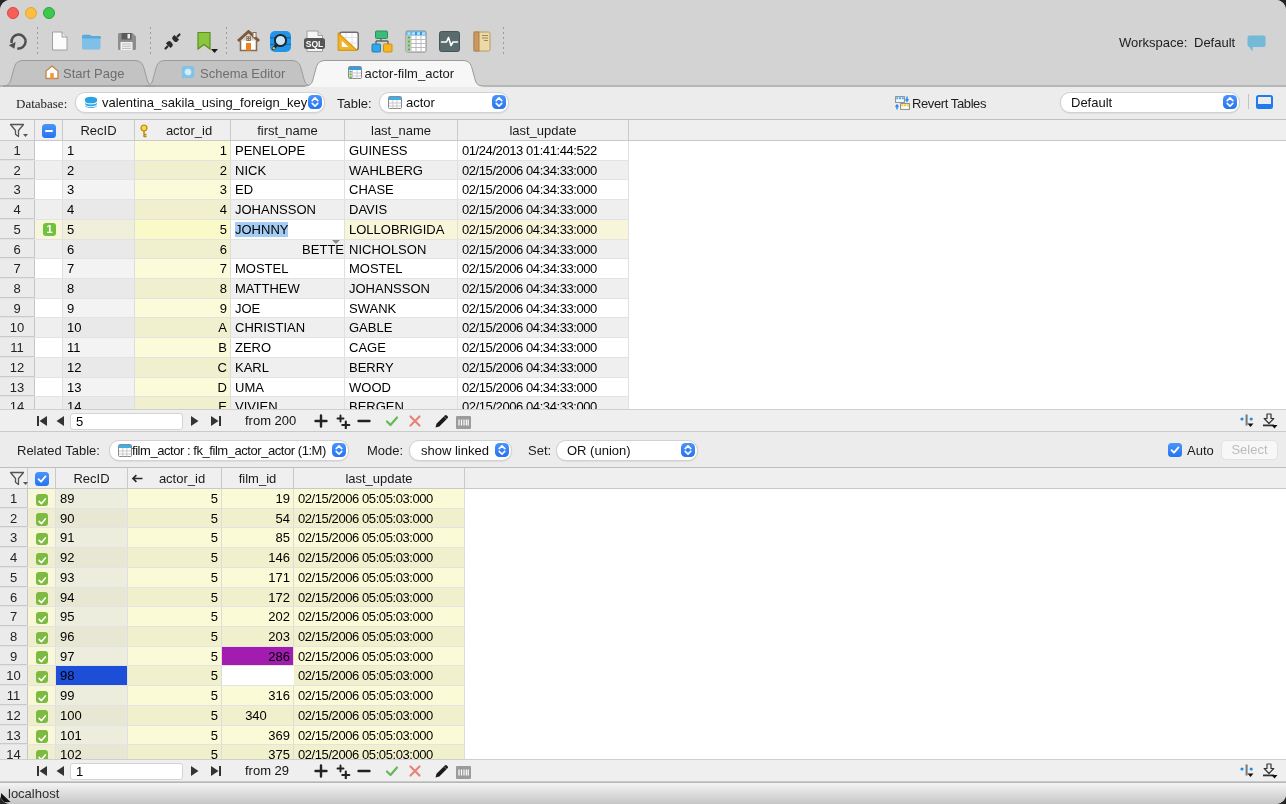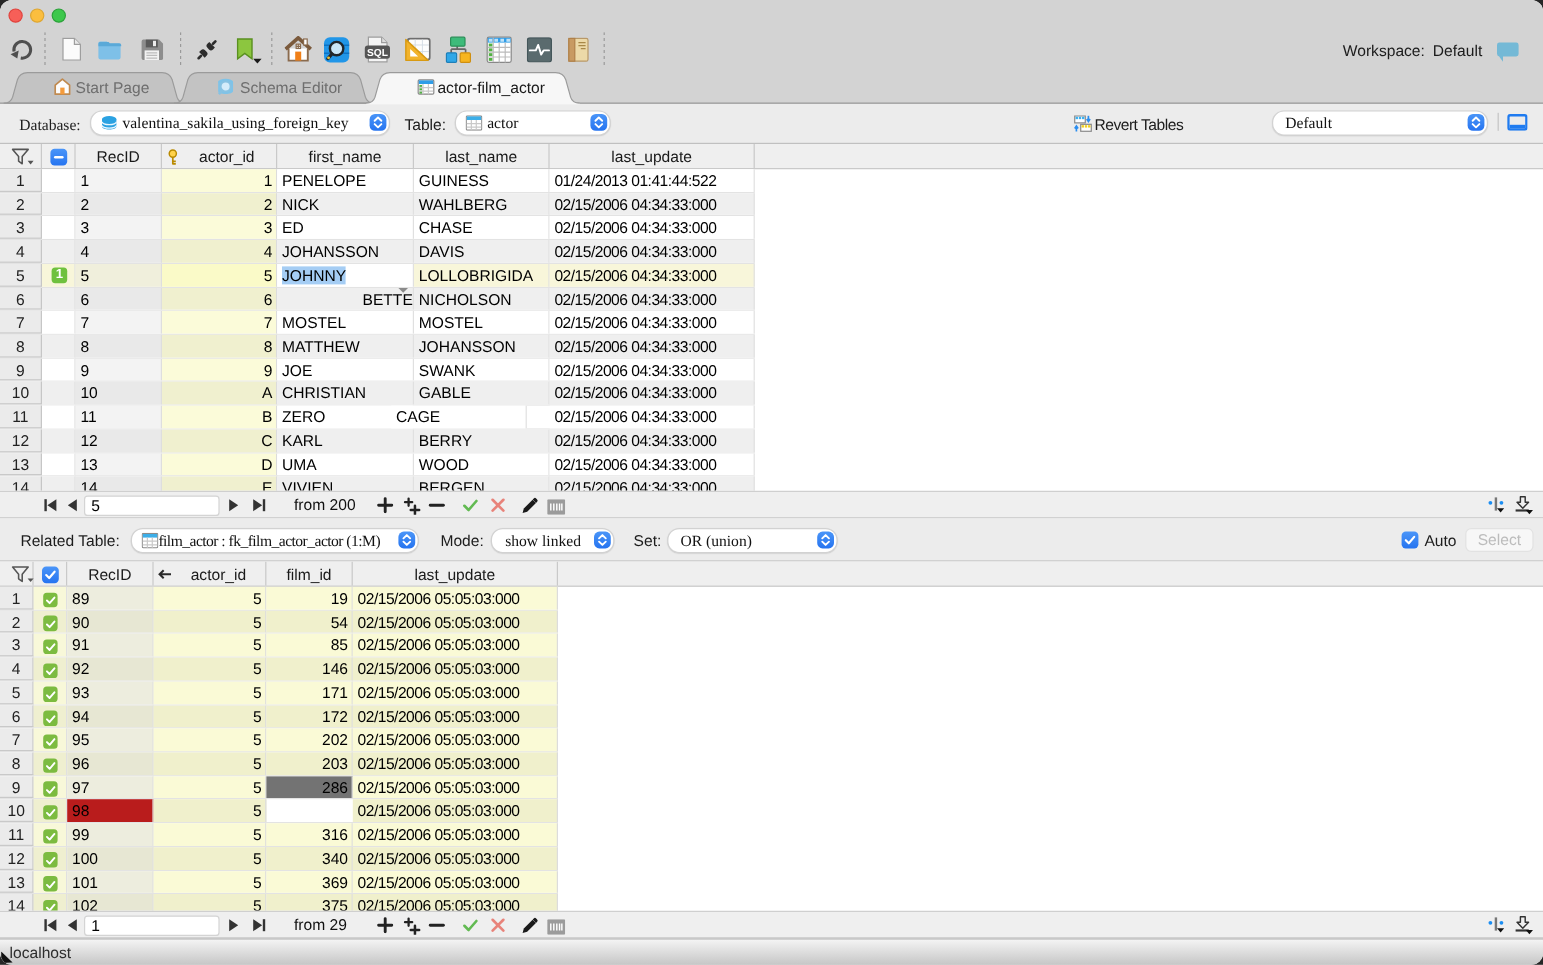--- a/index.html
+++ b/index.html
@@ -1,19 +1,19 @@
 <!DOCTYPE html>
 <html><head><meta charset="utf-8">
 <style>
 html,body{margin:0;padding:0;}
 body{width:1286px;height:804px;background:#262626;font-family:"Liberation Sans",sans-serif;-webkit-font-smoothing:antialiased;}
 #win{position:absolute;left:0;top:0;width:1286px;height:804px;border-radius:10px;overflow:hidden;background:#fff;}
 .abs{position:absolute;}
 .lbl{font-size:13px;color:#1c1c1c;}
-.pill{position:absolute;background:#fff;border:1px solid #d2d2d2;border-radius:10px;box-shadow:0 .5px 1px rgba(0,0,0,.12);font-family:Liberation Serif, serif;}
+.pill{position:absolute;background:#fff;border:1px solid #d2d2d2;border-radius:10px;box-shadow:0 .5px 1px rgba(0,0,0,.12);}
 .pill .txt{position:absolute;left:26px;top:0;font-size:13px;color:#111;line-height:17px;white-space:nowrap;}
 .stepper{position:absolute;right:2px;top:1.5px;width:14px;height:14px;border-radius:4.5px;background:linear-gradient(#4a95f8,#2674f0);}
 .hdrcell{position:absolute;top:0;height:100%;font-size:13px;color:#1a1a1a;text-align:center;line-height:21px;border-right:1px solid #c9c9c9;box-sizing:border-box;white-space:nowrap;overflow:hidden;}
 .rn{position:absolute;left:0;top:0;height:100%;background:#ebebeb;border-right:1px solid #c6c6c6;box-sizing:border-box;font-size:13px;color:#222;text-align:center;}
 .cell{position:absolute;top:0;height:100%;font-size:13px;color:#000;line-height:19.6px;box-sizing:border-box;white-space:nowrap;overflow:hidden;}
 .cl{padding-left:4px;text-align:left;}
 .cr{padding-right:3px;text-align:right;}
 </style></head><body>
 <div id="win">
 
@@ -320,21 +320,21 @@
 <div class="cell cl" style="left:231px;width:114px;background:#efefef;border-right:1px solid #e0e0e0;">CHRISTIAN</div>
 <div class="cell cl" style="left:345px;width:113px;background:#efefef;border-right:1px solid #e0e0e0;">GABLE</div>
 <div class="cell cl" style="left:458px;width:171px;background:#efefef;border-right:1px solid #e0e0e0;letter-spacing:-0.42px;">02/15/2006 04:34:33:000</div>
 </div>
 <div class="abs" style="left:0;top:218.2px;width:629px;height:19.72px;border-bottom:1px solid #e3e3e3;box-sizing:border-box;">
 <div class="rn" style="width:35px;line-height:19px;border-bottom:1px solid #c9c9c9;">11</div>
 <div class="cell" style="left:35px;width:28px;background:#ffffff;border-right:1px solid #e0e0e0;"></div>
 <div class="cell cl" style="left:63px;width:72px;background:#f3f3f3;border-right:1px solid #dedede;">11</div>
 <div class="cell cr" style="left:135px;width:96px;background:#fbfbd9;border-right:1px solid #dcdcdc;">B</div>
 <div class="cell cl" style="left:231px;width:114px;background:#ffffff;border-right:1px solid #e0e0e0;">ZERO</div>
-<div class="cell cl" style="left:326px;width:113px;background:#ffffff;border-right:1px solid #e0e0e0;">CAGE</div>
+<div class="cell cl" style="left:345px;width:113px;background:#ffffff;border-right:1px solid #e0e0e0;">CAGE</div>
 <div class="cell cl" style="left:458px;width:171px;background:#ffffff;border-right:1px solid #e0e0e0;letter-spacing:-0.42px;">02/15/2006 04:34:33:000</div>
 </div>
 <div class="abs" style="left:0;top:237.92px;width:629px;height:19.72px;border-bottom:1px solid #e3e3e3;box-sizing:border-box;">
 <div class="rn" style="width:35px;line-height:19px;border-bottom:1px solid #c9c9c9;">12</div>
 <div class="cell" style="left:35px;width:28px;background:#efefef;border-right:1px solid #e0e0e0;"></div>
 <div class="cell cl" style="left:63px;width:72px;background:#e9e9e9;border-right:1px solid #dedede;">12</div>
 <div class="cell cr" style="left:135px;width:96px;background:#f0f0cf;border-right:1px solid #dcdcdc;">C</div>
 <div class="cell cl" style="left:231px;width:114px;background:#efefef;border-right:1px solid #e0e0e0;">KARL</div>
 <div class="cell cl" style="left:345px;width:113px;background:#efefef;border-right:1px solid #e0e0e0;">BERRY</div>
 <div class="cell cl" style="left:458px;width:171px;background:#efefef;border-right:1px solid #e0e0e0;letter-spacing:-0.42px;">02/15/2006 04:34:33:000</div>
@@ -565,30 +565,30 @@
 <div class="cell cl" style="left:294px;width:171px;background:#f0f0cc;border-right:1px solid #dcdcdc;letter-spacing:-0.42px;">02/15/2006 05:05:03:000</div>
 </div>
 <div class="abs" style="left:0;top:178.76px;width:465px;height:19.72px;border-bottom:1px solid #e3e3e3;box-sizing:border-box;">
 <div class="rn" style="width:28px;line-height:19px;border-bottom:1px solid #c9c9c9;">9</div>
 <div class="cell" style="left:28px;width:28px;background:#f8f8d9;border-right:1px solid #e0e0e0;"></div>
 <div class="abs" style="left:35.5px;top:4.5px;width:12.5px;height:12.5px;border-radius:3px;background:#7cbb40;"><svg width="12.5" height="12.5" viewBox="0 0 14 14">
             <path d="M3.5 7.2 L6 9.7 L10.5 4.4" fill="none" stroke="#fff" stroke-width="1.8" stroke-linecap="round" stroke-linejoin="round"></path>
           </svg></div>
 <div class="cell cl" style="left:56px;width:72px;background:#ededde;border-right:1px solid #e0e0e0;">97</div>
 <div class="cell cr" style="left:128px;width:94px;background:#fafad6;border-right:1px solid #dcdcdc;">5</div>
-<div class="cell cr" style="left:222px;width:72px;background:#737373;border-right:1px solid #dcdcdc;">286</div>
+<div class="cell cr" style="left:222px;width:72px;background:#a21caf;border-right:1px solid #dcdcdc;">286</div>
 <div class="cell cl" style="left:294px;width:171px;background:#fafad6;border-right:1px solid #dcdcdc;letter-spacing:-0.42px;">02/15/2006 05:05:03:000</div>
 </div>
 <div class="abs" style="left:0;top:198.48px;width:465px;height:19.72px;border-bottom:1px solid #e3e3e3;box-sizing:border-box;">
 <div class="rn" style="width:28px;line-height:19px;border-bottom:1px solid #c9c9c9;">10</div>
 <div class="cell" style="left:28px;width:28px;background:#efefd0;border-right:1px solid #e0e0e0;"></div>
 <div class="abs" style="left:35.5px;top:4.5px;width:12.5px;height:12.5px;border-radius:3px;background:#7cbb40;"><svg width="12.5" height="12.5" viewBox="0 0 14 14">
             <path d="M3.5 7.2 L6 9.7 L10.5 4.4" fill="none" stroke="#fff" stroke-width="1.8" stroke-linecap="round" stroke-linejoin="round"></path>
           </svg></div>
-<div class="cell cl" style="left:56px;width:72px;background:#b91c1c;border-right:1px solid #e0e0e0;">98</div>
+<div class="cell cl" style="left:56px;width:72px;background:#1d4ed8;border-right:1px solid #e0e0e0;">98</div>
 <div class="cell cr" style="left:128px;width:94px;background:#f0f0cc;border-right:1px solid #dcdcdc;">5</div>
 <div class="cell cr" style="left:222px;width:72px;background:#f0f0cc;border-right:1px solid #dcdcdc;margin-top:24px;">288</div>
 <div class="cell cl" style="left:294px;width:171px;background:#f0f0cc;border-right:1px solid #dcdcdc;letter-spacing:-0.42px;">02/15/2006 05:05:03:000</div>
 </div>
 <div class="abs" style="left:0;top:218.2px;width:465px;height:19.72px;border-bottom:1px solid #e3e3e3;box-sizing:border-box;">
 <div class="rn" style="width:28px;line-height:19px;border-bottom:1px solid #c9c9c9;">11</div>
 <div class="cell" style="left:28px;width:28px;background:#f8f8d9;border-right:1px solid #e0e0e0;"></div>
 <div class="abs" style="left:35.5px;top:4.5px;width:12.5px;height:12.5px;border-radius:3px;background:#7cbb40;"><svg width="12.5" height="12.5" viewBox="0 0 14 14">
             <path d="M3.5 7.2 L6 9.7 L10.5 4.4" fill="none" stroke="#fff" stroke-width="1.8" stroke-linecap="round" stroke-linejoin="round"></path>
           </svg></div>
@@ -598,21 +598,21 @@
 <div class="cell cl" style="left:294px;width:171px;background:#fafad6;border-right:1px solid #dcdcdc;letter-spacing:-0.42px;">02/15/2006 05:05:03:000</div>
 </div>
 <div class="abs" style="left:0;top:237.92px;width:465px;height:19.72px;border-bottom:1px solid #e3e3e3;box-sizing:border-box;">
 <div class="rn" style="width:28px;line-height:19px;border-bottom:1px solid #c9c9c9;">12</div>
 <div class="cell" style="left:28px;width:28px;background:#efefd0;border-right:1px solid #e0e0e0;"></div>
 <div class="abs" style="left:35.5px;top:4.5px;width:12.5px;height:12.5px;border-radius:3px;background:#7cbb40;"><svg width="12.5" height="12.5" viewBox="0 0 14 14">
             <path d="M3.5 7.2 L6 9.7 L10.5 4.4" fill="none" stroke="#fff" stroke-width="1.8" stroke-linecap="round" stroke-linejoin="round"></path>
           </svg></div>
 <div class="cell cl" style="left:56px;width:72px;background:#e7e7d3;border-right:1px solid #e0e0e0;">100</div>
 <div class="cell cr" style="left:128px;width:94px;background:#f0f0cc;border-right:1px solid #dcdcdc;">5</div>
-<div class="cell cr" style="left:222px;width:72px;background:#f0f0cc;border-right:1px solid #dcdcdc;">340</div>
+<div class="cell cr" style="left:222px;width:72px;background:#f0f0cc;border-right:1px solid #dcdcdc;text-align:center;">340</div>
 <div class="cell cl" style="left:294px;width:171px;background:#f0f0cc;border-right:1px solid #dcdcdc;letter-spacing:-0.42px;">02/15/2006 05:05:03:000</div>
 </div>
 <div class="abs" style="left:0;top:257.64px;width:465px;height:19.72px;border-bottom:1px solid #e3e3e3;box-sizing:border-box;">
 <div class="rn" style="width:28px;line-height:19px;border-bottom:1px solid #c9c9c9;">13</div>
 <div class="cell" style="left:28px;width:28px;background:#f8f8d9;border-right:1px solid #e0e0e0;"></div>
 <div class="abs" style="left:35.5px;top:4.5px;width:12.5px;height:12.5px;border-radius:3px;background:#7cbb40;"><svg width="12.5" height="12.5" viewBox="0 0 14 14">
             <path d="M3.5 7.2 L6 9.7 L10.5 4.4" fill="none" stroke="#fff" stroke-width="1.8" stroke-linecap="round" stroke-linejoin="round"></path>
           </svg></div>
 <div class="cell cl" style="left:56px;width:72px;background:#ededde;border-right:1px solid #e0e0e0;">101</div>
 <div class="cell cr" style="left:128px;width:94px;background:#fafad6;border-right:1px solid #dcdcdc;">5</div>

